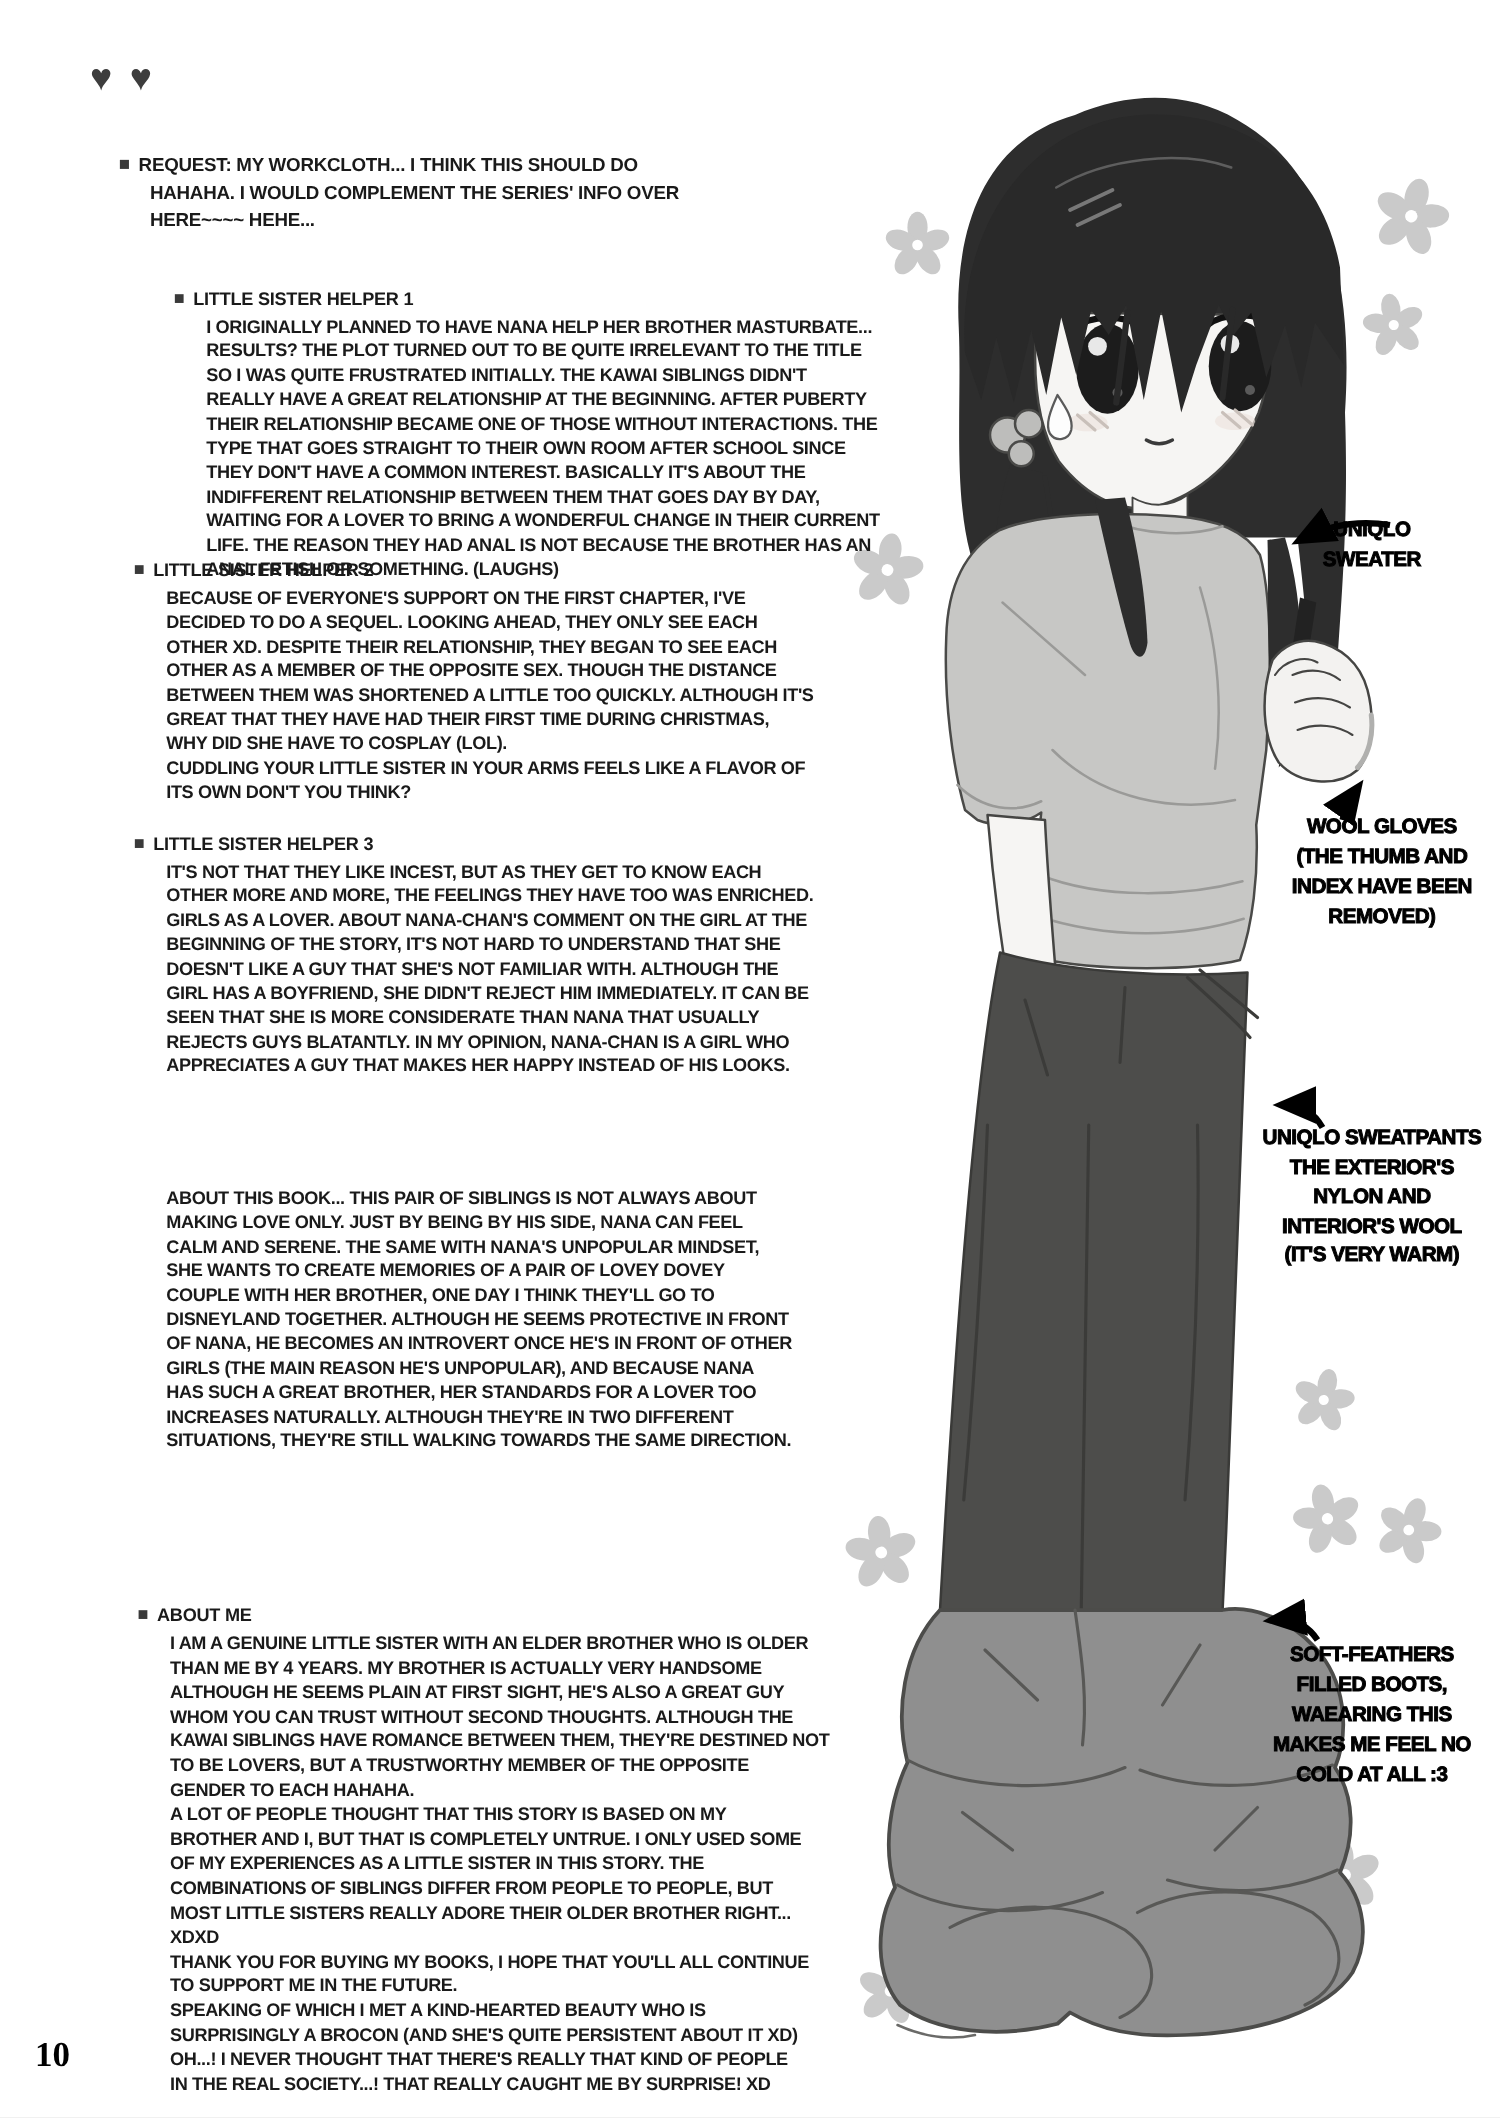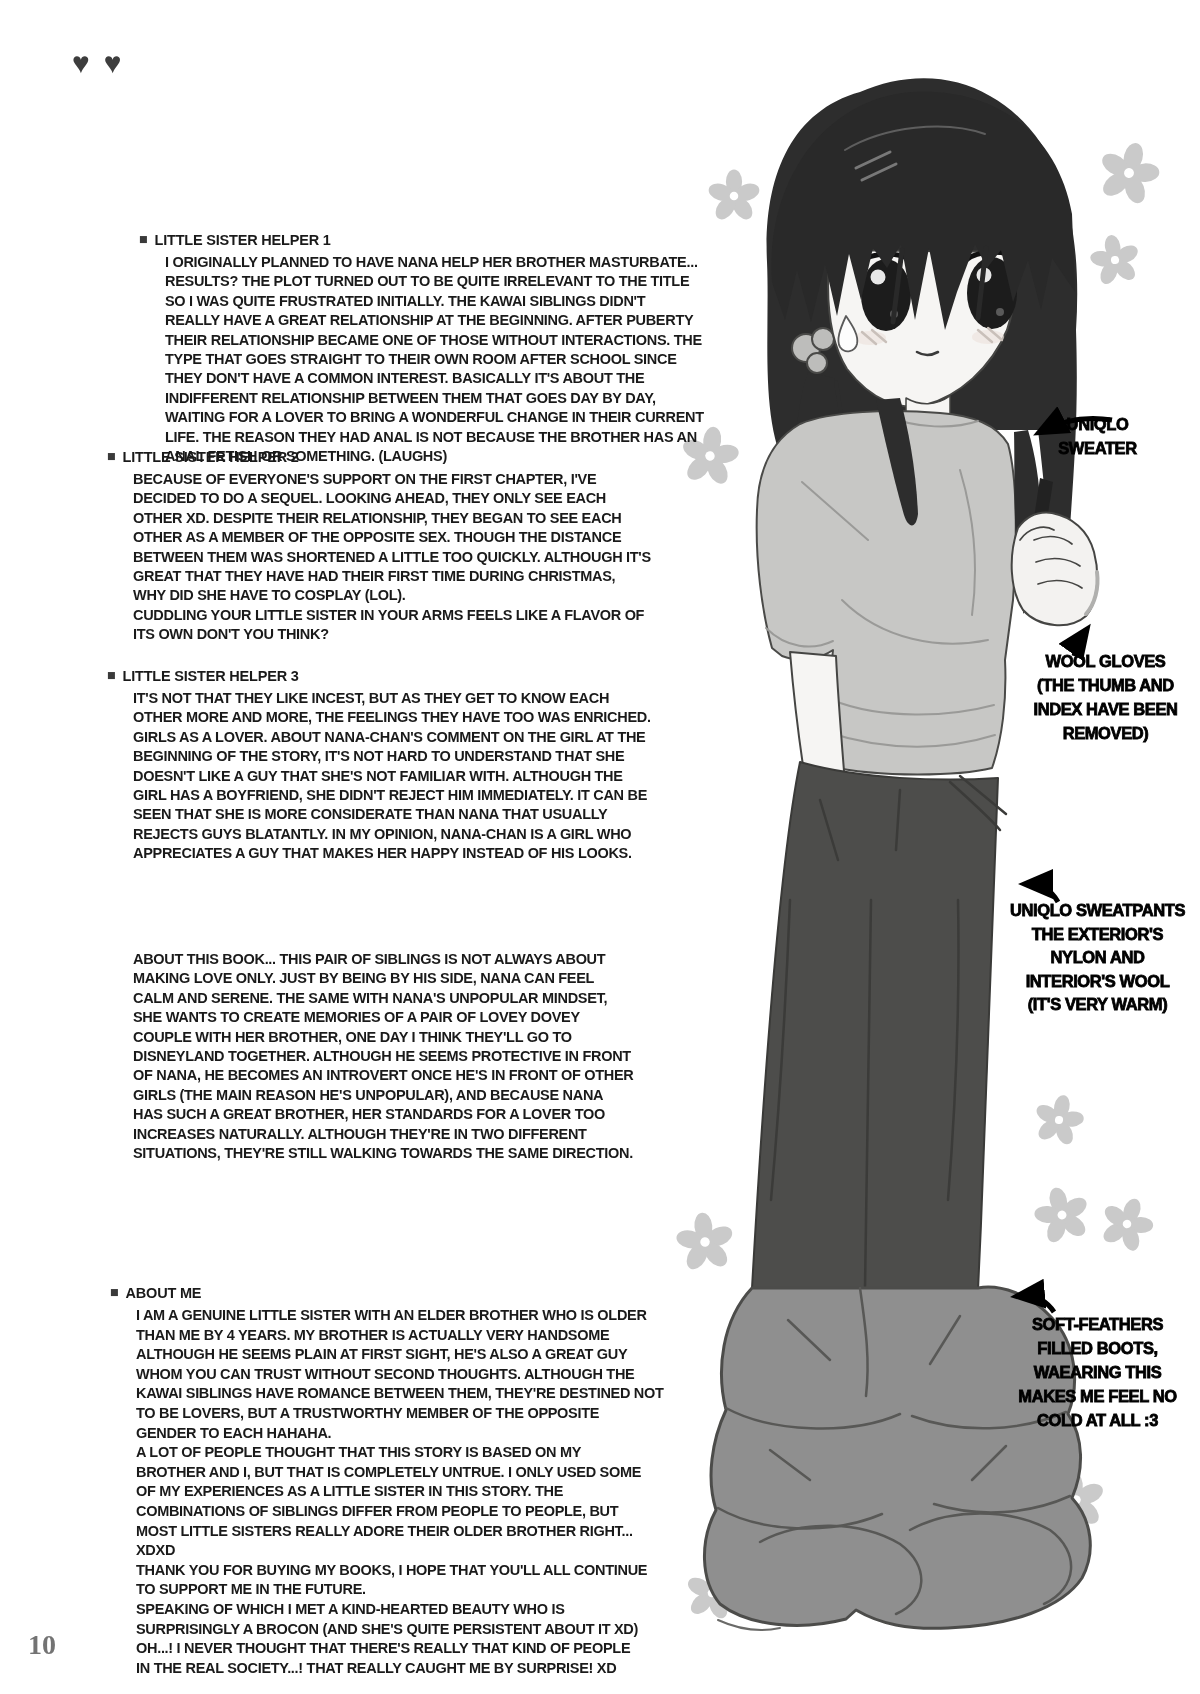--- a/index.html
+++ b/index.html
@@ -23,21 +23,21 @@
   .sec-lines{margin-left:26px;font-size:14.5px;font-weight:bold;line-height:19.4px;letter-spacing:-0.3px;}
   .sec-lines .tline{white-space:pre;height:19.4px;}
   #sec-4 .sec-lines{line-height:19.6px;}
   #sec-4 .sec-lines .tline{height:19.6px;}
   
   .annot{position:absolute;width:195px;text-align:center;font-weight:bold;color:#000;
          font-size:16.5px;line-height:24px;letter-spacing:-0.4px;-webkit-text-stroke:0.8px #000;}
   .annot div{white-space:nowrap;}
   
   #pagenum{left:28px;top:1629px;font-family:"Liberation Serif",serif;font-weight:bold;
-           font-size:28px;color:#737373;}
+           font-size:28px;color:#000000;}
 </style>
 </head>
 <body>
 
 <div id="page">
 
   <svg id="figure-layer" viewBox="0 0 1200 1694" xmlns="http://www.w3.org/2000/svg">
     <defs>
       <marker id="ah" markerWidth="8" markerHeight="8" refX="5" refY="3" orient="auto">
         <path d="M0,0 L7,3 L0,6 Z" fill="#000"></path>
@@ -198,20 +198,25 @@
       <path d="M 1058 902 Q 1048 884 1028 884" marker-end="url(#ah)"></path>
       <path d="M 1054 1312 Q 1042 1294 1020 1296" marker-end="url(#ah)"></path>
     </g>
   </svg>
 
   <div id="title" class="abs">
     <span class="heart">♥</span>
     <span class="heart">♥</span>
   </div>
 
+  <div id="request" class="abs">
+      <div class="rline"><span class="bullet">■</span>REQUEST: MY WORKCLOTH... I THINK THIS SHOULD DO</div>
+      <div class="rline indent">HAHAHA. I WOULD COMPLEMENT THE SERIES' INFO OVER</div>
+      <div class="rline indent">HERE~~~~ HEHE...</div>
+    </div>
 
   <div id="sec-0" class="section" style="top:232px;margin-left:32px;">
       <div class="sec-header"><span class="bullet">■</span>LITTLE SISTER HELPER 1</div>
       <div class="sec-lines">
         <div class="tline">I ORIGINALLY PLANNED TO HAVE NANA HELP HER BROTHER MASTURBATE...</div>
         <div class="tline">RESULTS? THE PLOT TURNED OUT TO BE QUITE IRRELEVANT TO THE TITLE</div>
         <div class="tline">SO I WAS QUITE FRUSTRATED INITIALLY. THE KAWAI SIBLINGS DIDN'T</div>
         <div class="tline">REALLY HAVE A GREAT RELATIONSHIP AT THE BEGINNING. AFTER PUBERTY</div>
         <div class="tline">THEIR RELATIONSHIP BECAME ONE OF THOSE WITHOUT INTERACTIONS. THE</div>
         <div class="tline">TYPE THAT GOES STRAIGHT TO THEIR OWN ROOM AFTER SCHOOL SINCE</div>

